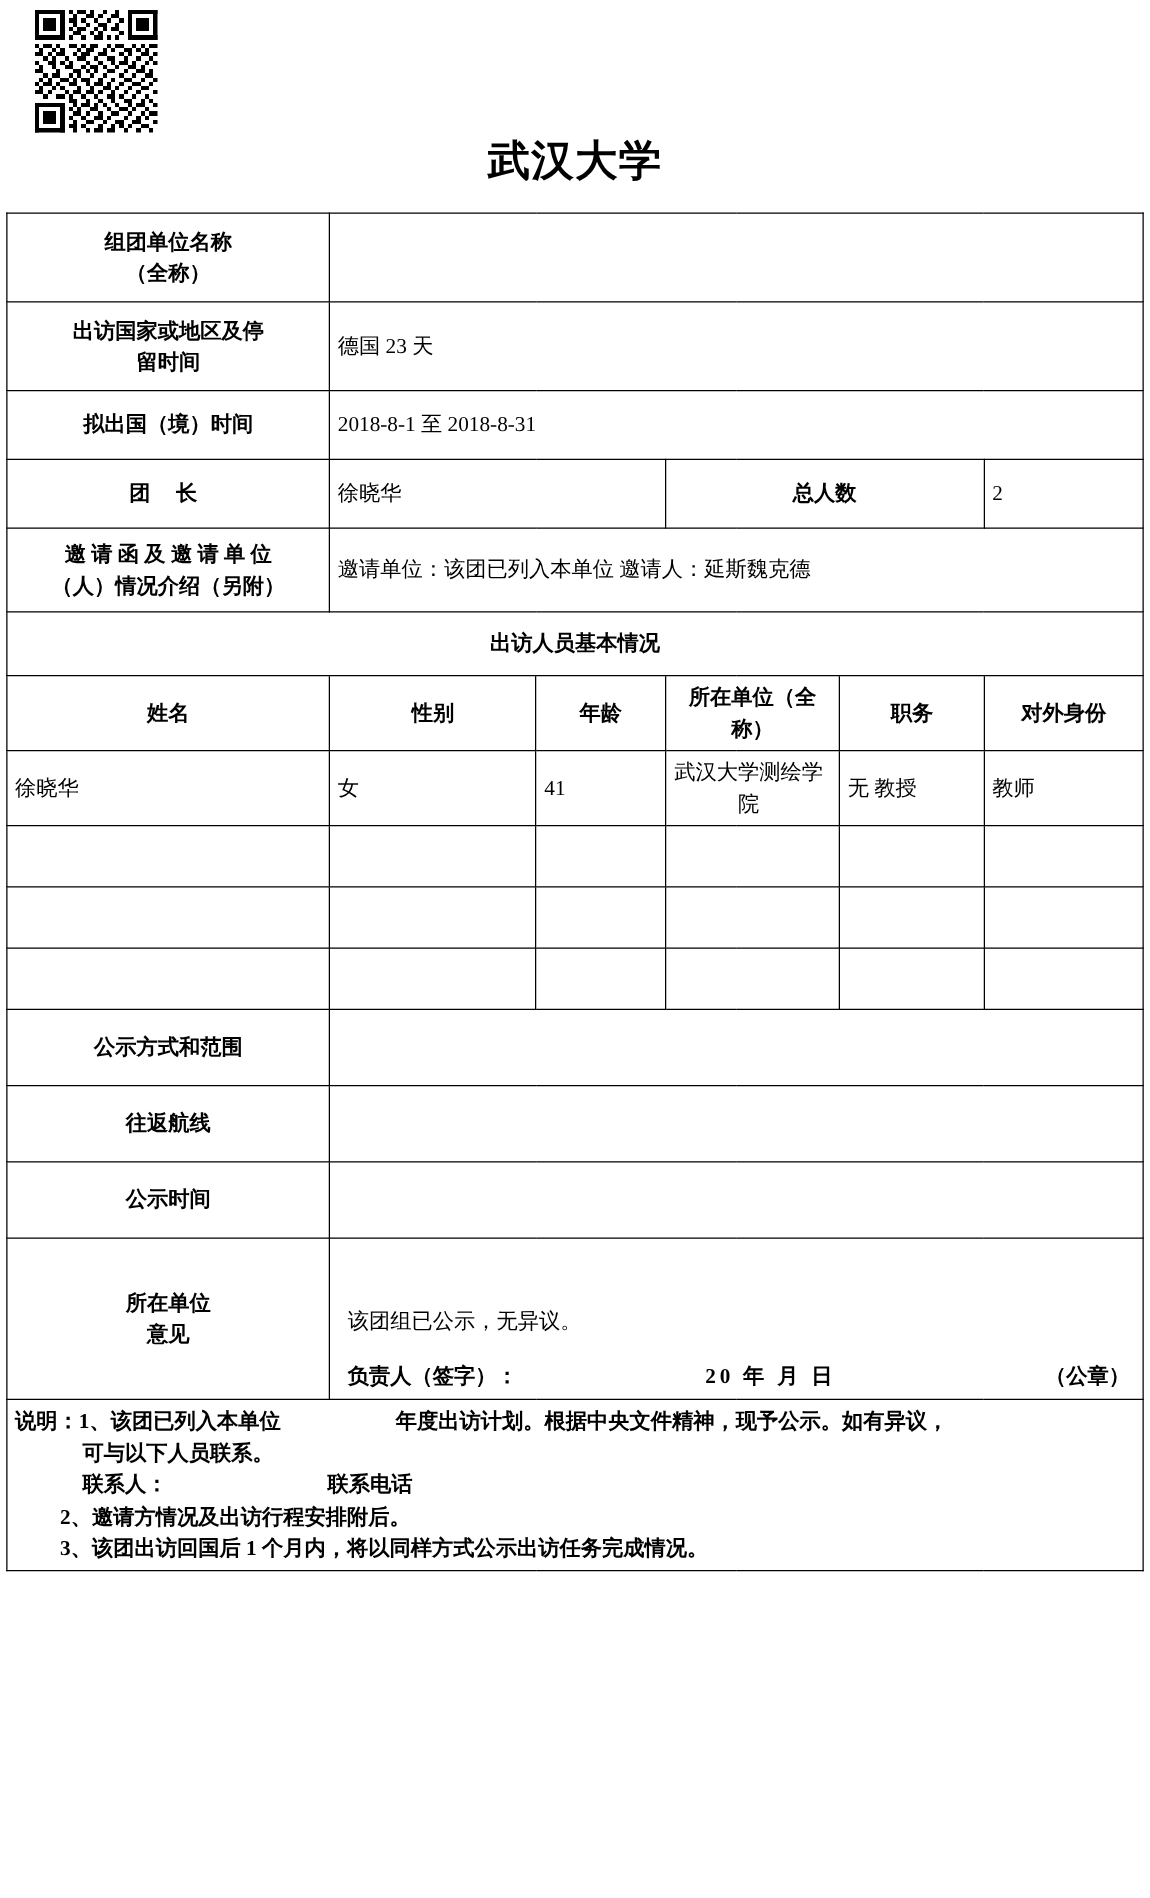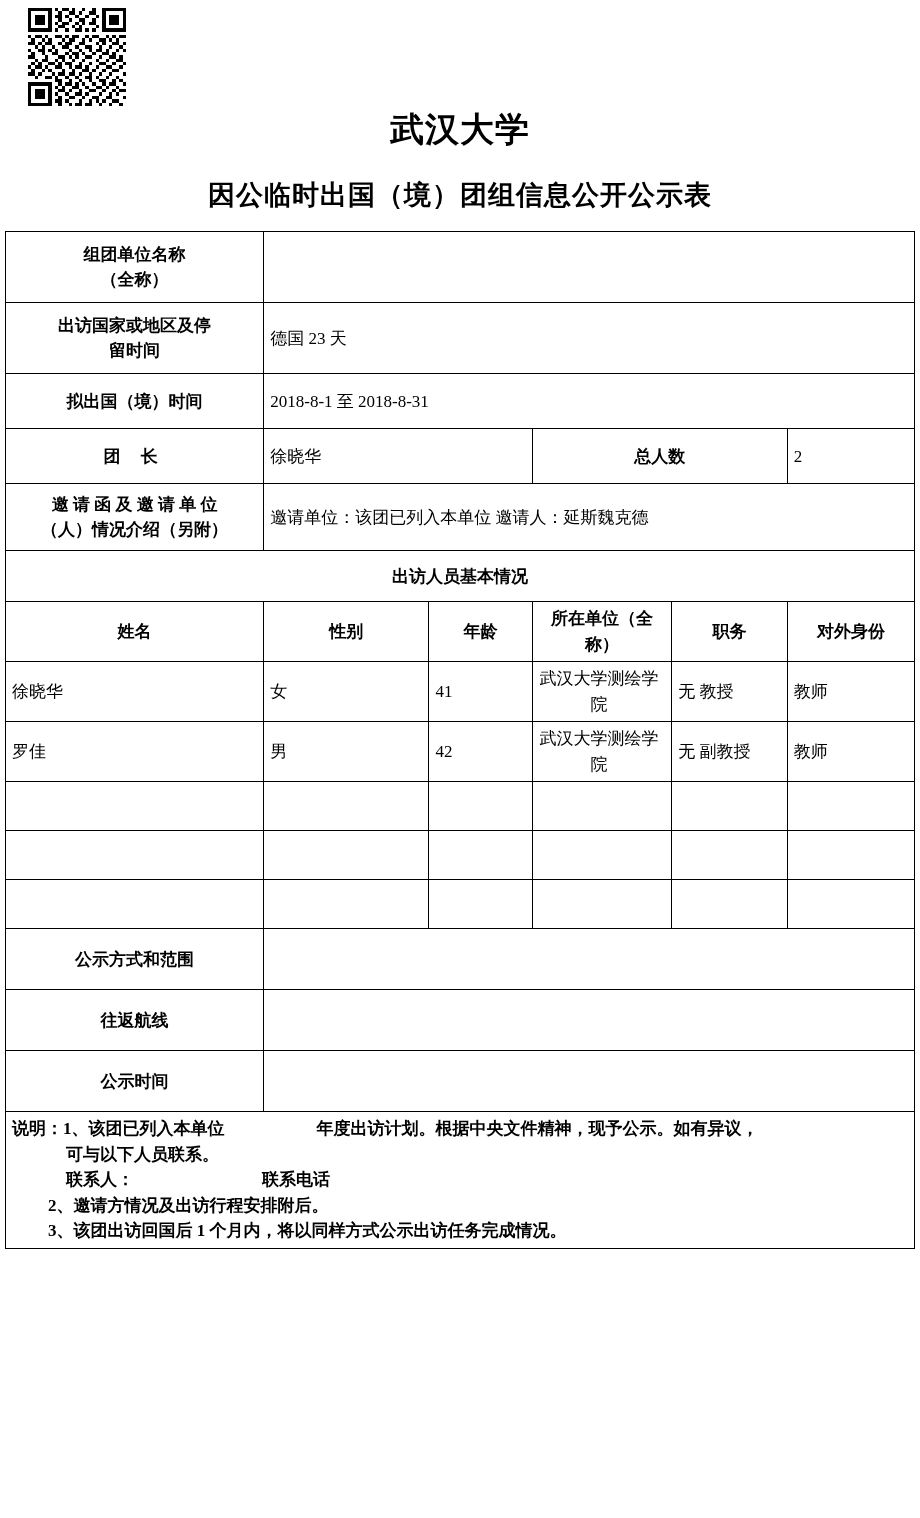--- a/index.html
+++ b/index.html
@@ -384,21 +384,20 @@
           <rect x="17" y="28" width="2" height="1"></rect>
         <rect x="21" y="28" width="1" height="1"></rect>
           <rect x="24" y="28" width="1" height="1"></rect>
         <rect x="27" y="28" width="1" height="1"></rect>
       </g>
     </svg>
   </div>
 
   <div class="title-block">
     <div class="doc-title">武汉大学</div>
-    <div class="doc-subtitle">因公临时出国（境）团组信息公开公示表</div>
   </div>
 
   <table class="main">
     <colgroup>
       <col style="width:250px">
       <col style="width:160px">
       <col style="width:100px">
       <col style="width:55px">
       <col style="width:80px">
       <col style="width:112px">
@@ -458,28 +457,20 @@
 
       <tr>
         <td class="person">徐晓华</td>
         <td class="person">女</td>
         <td class="person">41</td>
         <td class="person c" colspan="2">武汉大学测绘学院</td>
         <td class="person">无  教授</td>
         <td class="person">教师</td>
       </tr>
 
-      <tr>
-        <td class="person">罗佳</td>
-        <td class="person">男</td>
-        <td class="person">42</td>
-        <td class="person c" colspan="2">武汉大学测绘学院</td>
-        <td class="person">无  副教授</td>
-        <td class="person">教师</td>
-      </tr>
 
       <tr>
         <td class="empty-row"></td>
         <td class="empty-row"></td>
         <td class="empty-row"></td>
         <td class="empty-row" colspan="2"></td>
         <td class="empty-row"></td>
         <td class="empty-row"></td>
       </tr>
       <tr>
@@ -507,20 +498,34 @@
       <tr>
         <td class="label rowh-52">往返航线</td>
         <td class="value" colspan="6"></td>
       </tr>
 
       <tr>
         <td class="label rowh-52">公示时间</td>
         <td class="value" colspan="6"></td>
       </tr>
 
+      <tr>
+        <td class="opinion-label">
+          <div>所在单位</div>
+          <div>意见</div>
+        </td>
+        <td class="opinion-body" colspan="6">
+          <div class="opinion-text">该团组已公示，无异议。</div>
+          <div class="signature-line">
+            <span class="sig-a">负责人（签字）：</span>
+            <span class="sig-b">20    年      月    日</span>
+            <span class="sig-c">（公章）</span>
+          </div>
+        </td>
+      </tr>
 
       <tr>
         <td class="notes-cell" colspan="7">
           <div class="notes-line">
             <span>说明：1、该团已列入本单位</span><span class="gap-wide"></span><span>年度出访计划。根据中央文件精神，现予公示。如有异议，</span>
           </div>
           <div class="notes-line notes-indent">可与以下人员联系。</div>
           <div class="notes-line notes-indent">
             <span>联系人：</span><span class="gap-mid"></span><span>联系电话</span>
           </div>

